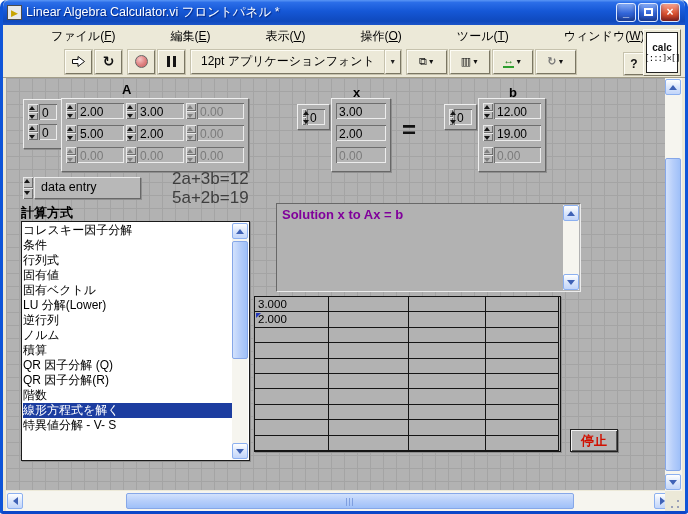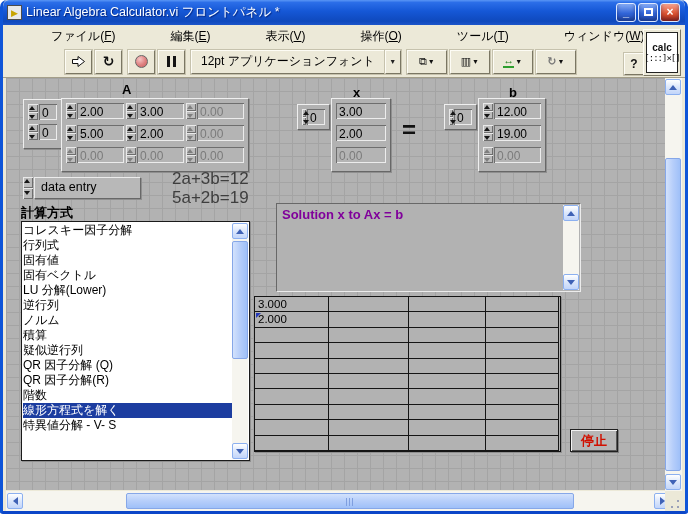--- a/index.html
+++ b/index.html
@@ -348,28 +348,28 @@
     <div class="abs equation" style="left:142px;top:91px;">
       <div>2a+3b=12</div>
       <div>5a+2b=19</div>
     </div>
 
     <span class="abs lbl" style="left:15px;top:126px;">計算方式</span>
 
     <div class="abs listbox" style="left:15px;top:143px;width:229px;height:240px;">
       <div class="lb-items" id="lb-items">
           <div class="lb-item">コレスキー因子分解</div>
+          <div class="lb-item">条件</div>
           <div class="lb-item">行列式</div>
           <div class="lb-item">固有値</div>
           <div class="lb-item">固有ベクトル</div>
           <div class="lb-item">LU 分解(Lower)</div>
           <div class="lb-item">逆行列</div>
           <div class="lb-item">ノルム</div>
           <div class="lb-item">積算</div>
-          <div class="lb-item">疑似逆行列</div>
           <div class="lb-item">QR 因子分解 (Q)</div>
           <div class="lb-item">QR 因子分解(R)</div>
           <div class="lb-item">階数</div>
           <div class="lb-item selected">線形方程式を解く</div>
           <div class="lb-item">特異値分解 - V- S</div>
         </div>
       <div class="abs xsb-track" style="right:1px;top:1px;bottom:1px;width:16px;">
         <span class="xsb-btn" style="top:0;">
             <i class="au"></i>
           </span>

